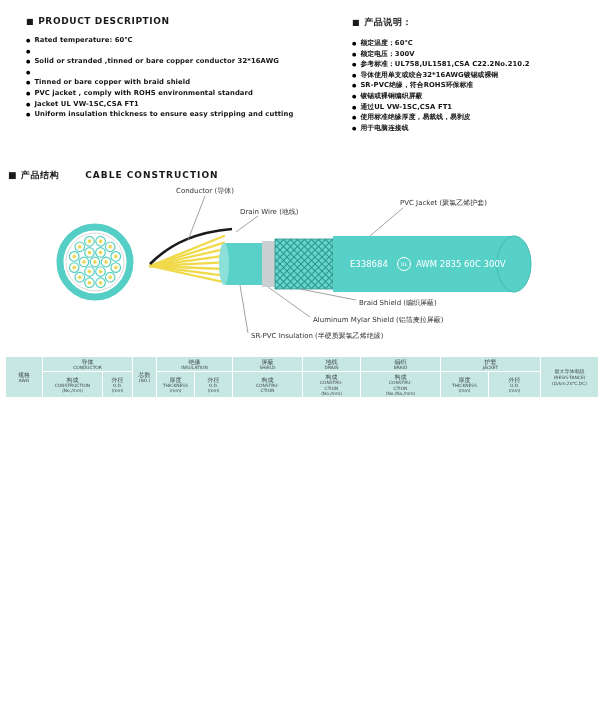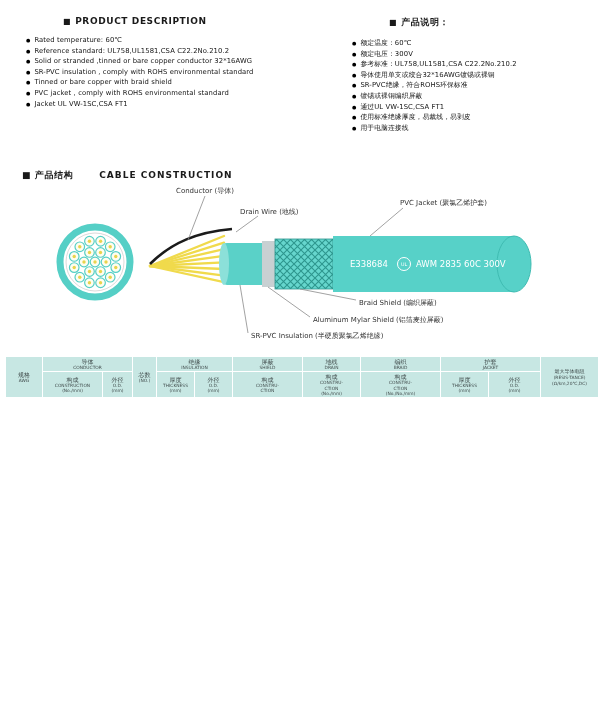--- a/index.html
+++ b/index.html
@@ -4,29 +4,29 @@
 <style>
   * { margin:0; padding:0; box-sizing:border-box; }
   html,body { width:603px; height:714px; overflow:hidden; background:#ffffff; }
   body { font-family:"DejaVu Sans", sans-serif; }
   .page { position:relative; width:603px; height:714px; background:#fff; }
 
   
   .top { position:absolute; top:16px; left:26px; right:6px; display:flex; }
   .col { width:326px; }
   .col.cn { flex:1; }
-  h2.sec { font-size:9px; font-weight:bold; color:#1a1a1a; letter-spacing:.6px; margin-bottom:9px;margin-left:37px; }
+  h2.sec { font-size:9px; font-weight:bold; color:#1a1a1a; letter-spacing:.6px; margin-bottom:9px; }
   h2.sec .mk { font-size:8px; margin-right:4px; }
   ul.blist { list-style:none; }
   ul.blist li { display:flex; align-items:flex-start; line-height:10.6px; }
   .blt { font-size:5px; margin-right:4px; line-height:10.6px; color:#000; }
-  .txt { font-size:6.8px; color:#141414; letter-spacing:.1px; white-space:nowrap; }
+  .txt { font-size:6.8px; color:#141414; letter-spacing:.1px; white-space:nowrap;font-weight:bold; }
 
   
-  .construction-head { position:absolute; top:169px; left:22px; font-size:9px; font-weight:bold; color:#1a1a1a; letter-spacing:.6px; }
+  .construction-head { position:absolute; top:169px; left:8px; font-size:9px; font-weight:bold; color:#1a1a1a; letter-spacing:.6px; }
   .construction-head .en { margin-left:26px; letter-spacing:1px; }
 
   svg.diagram { position:absolute; top:180px; left:0; }
 
   
   .tablewrap { position:absolute; top:356px; left:5px; width:593px; }
   table { border-collapse:collapse; width:593px; table-layout:fixed; border:1px solid #c9c9c9; }
   th { background:#c7e7e3; border:1px solid #ffffff; font-weight:normal; color:#3f4a4a; padding:1px 0; vertical-align:middle; text-align:center; overflow:hidden; }
   thead tr:nth-child(1) th { height:15px; }
   thead tr:nth-child(2) th { height:26px; }
@@ -41,41 +41,43 @@
   <div class="top">
     <section class="col">
       <h2 class="sec"><span class="mk">■</span><span>PRODUCT DESCRIPTION</span></h2>
       <ul class="blist">
           <li>
             <span class="blt">●</span>
             <span class="txt">Rated temperature: 60℃</span>
           </li>
           <li>
             <span class="blt">●</span>
-            <span class="txt">Reference standard: UL758,UL1581,CSA C22.2No.210.2</span>
           </li>
           <li>
             <span class="blt">●</span>
             <span class="txt">Solid or stranded ,tinned or bare copper conductor 32*16AWG</span>
           </li>
           <li>
             <span class="blt">●</span>
-            <span class="txt">SR-PVC insulation , comply with ROHS environmental standard</span>
           </li>
           <li>
             <span class="blt">●</span>
             <span class="txt">Tinned or bare copper with braid shield</span>
           </li>
           <li>
             <span class="blt">●</span>
             <span class="txt">PVC jacket , comply with ROHS environmental standard</span>
           </li>
           <li>
             <span class="blt">●</span>
             <span class="txt">Jacket UL VW-1SC,CSA FT1</span>
+          </li>
+          <li>
+            <span class="blt">●</span>
+            <span class="txt">Uniform insulation thickness to ensure easy stripping and cutting</span>
           </li>
         </ul>
     </section>
     <section class="col cn">
       <h2 class="sec"><span class="mk">■</span><span>产品说明：</span></h2>
       <ul class="blist">
           <li>
             <span class="blt">●</span>
             <span class="txt">额定温度：60℃</span>
           </li>

